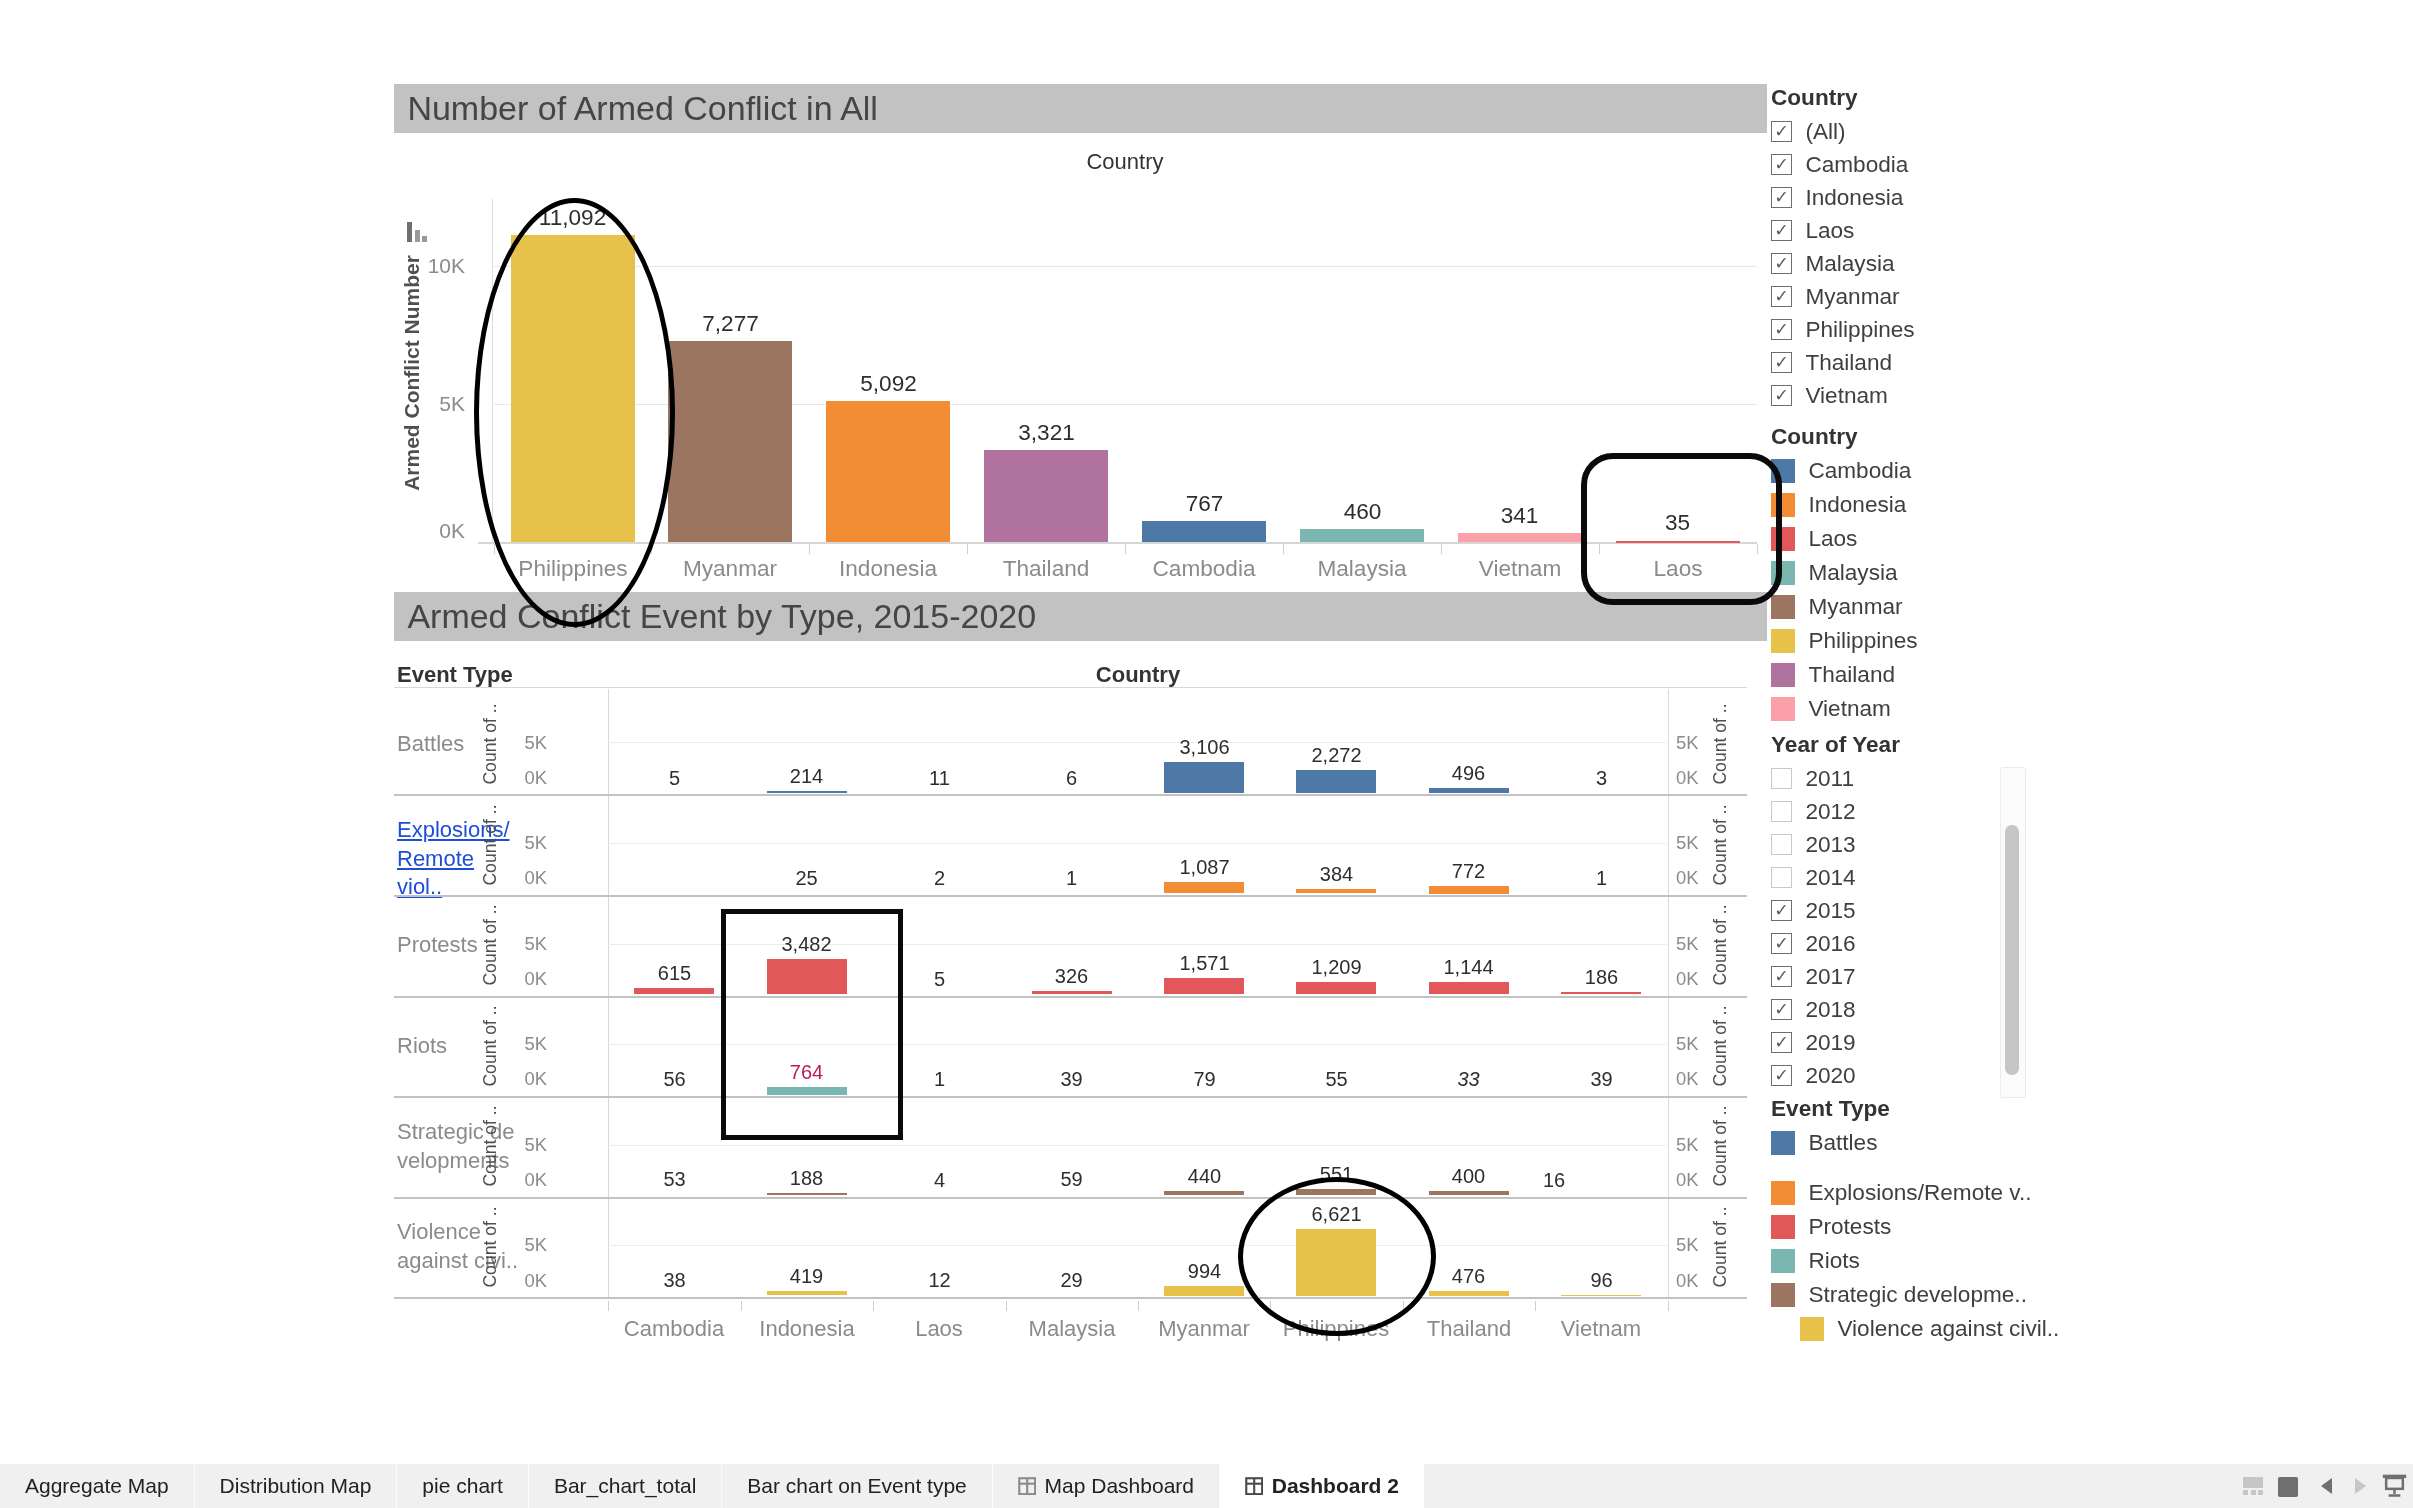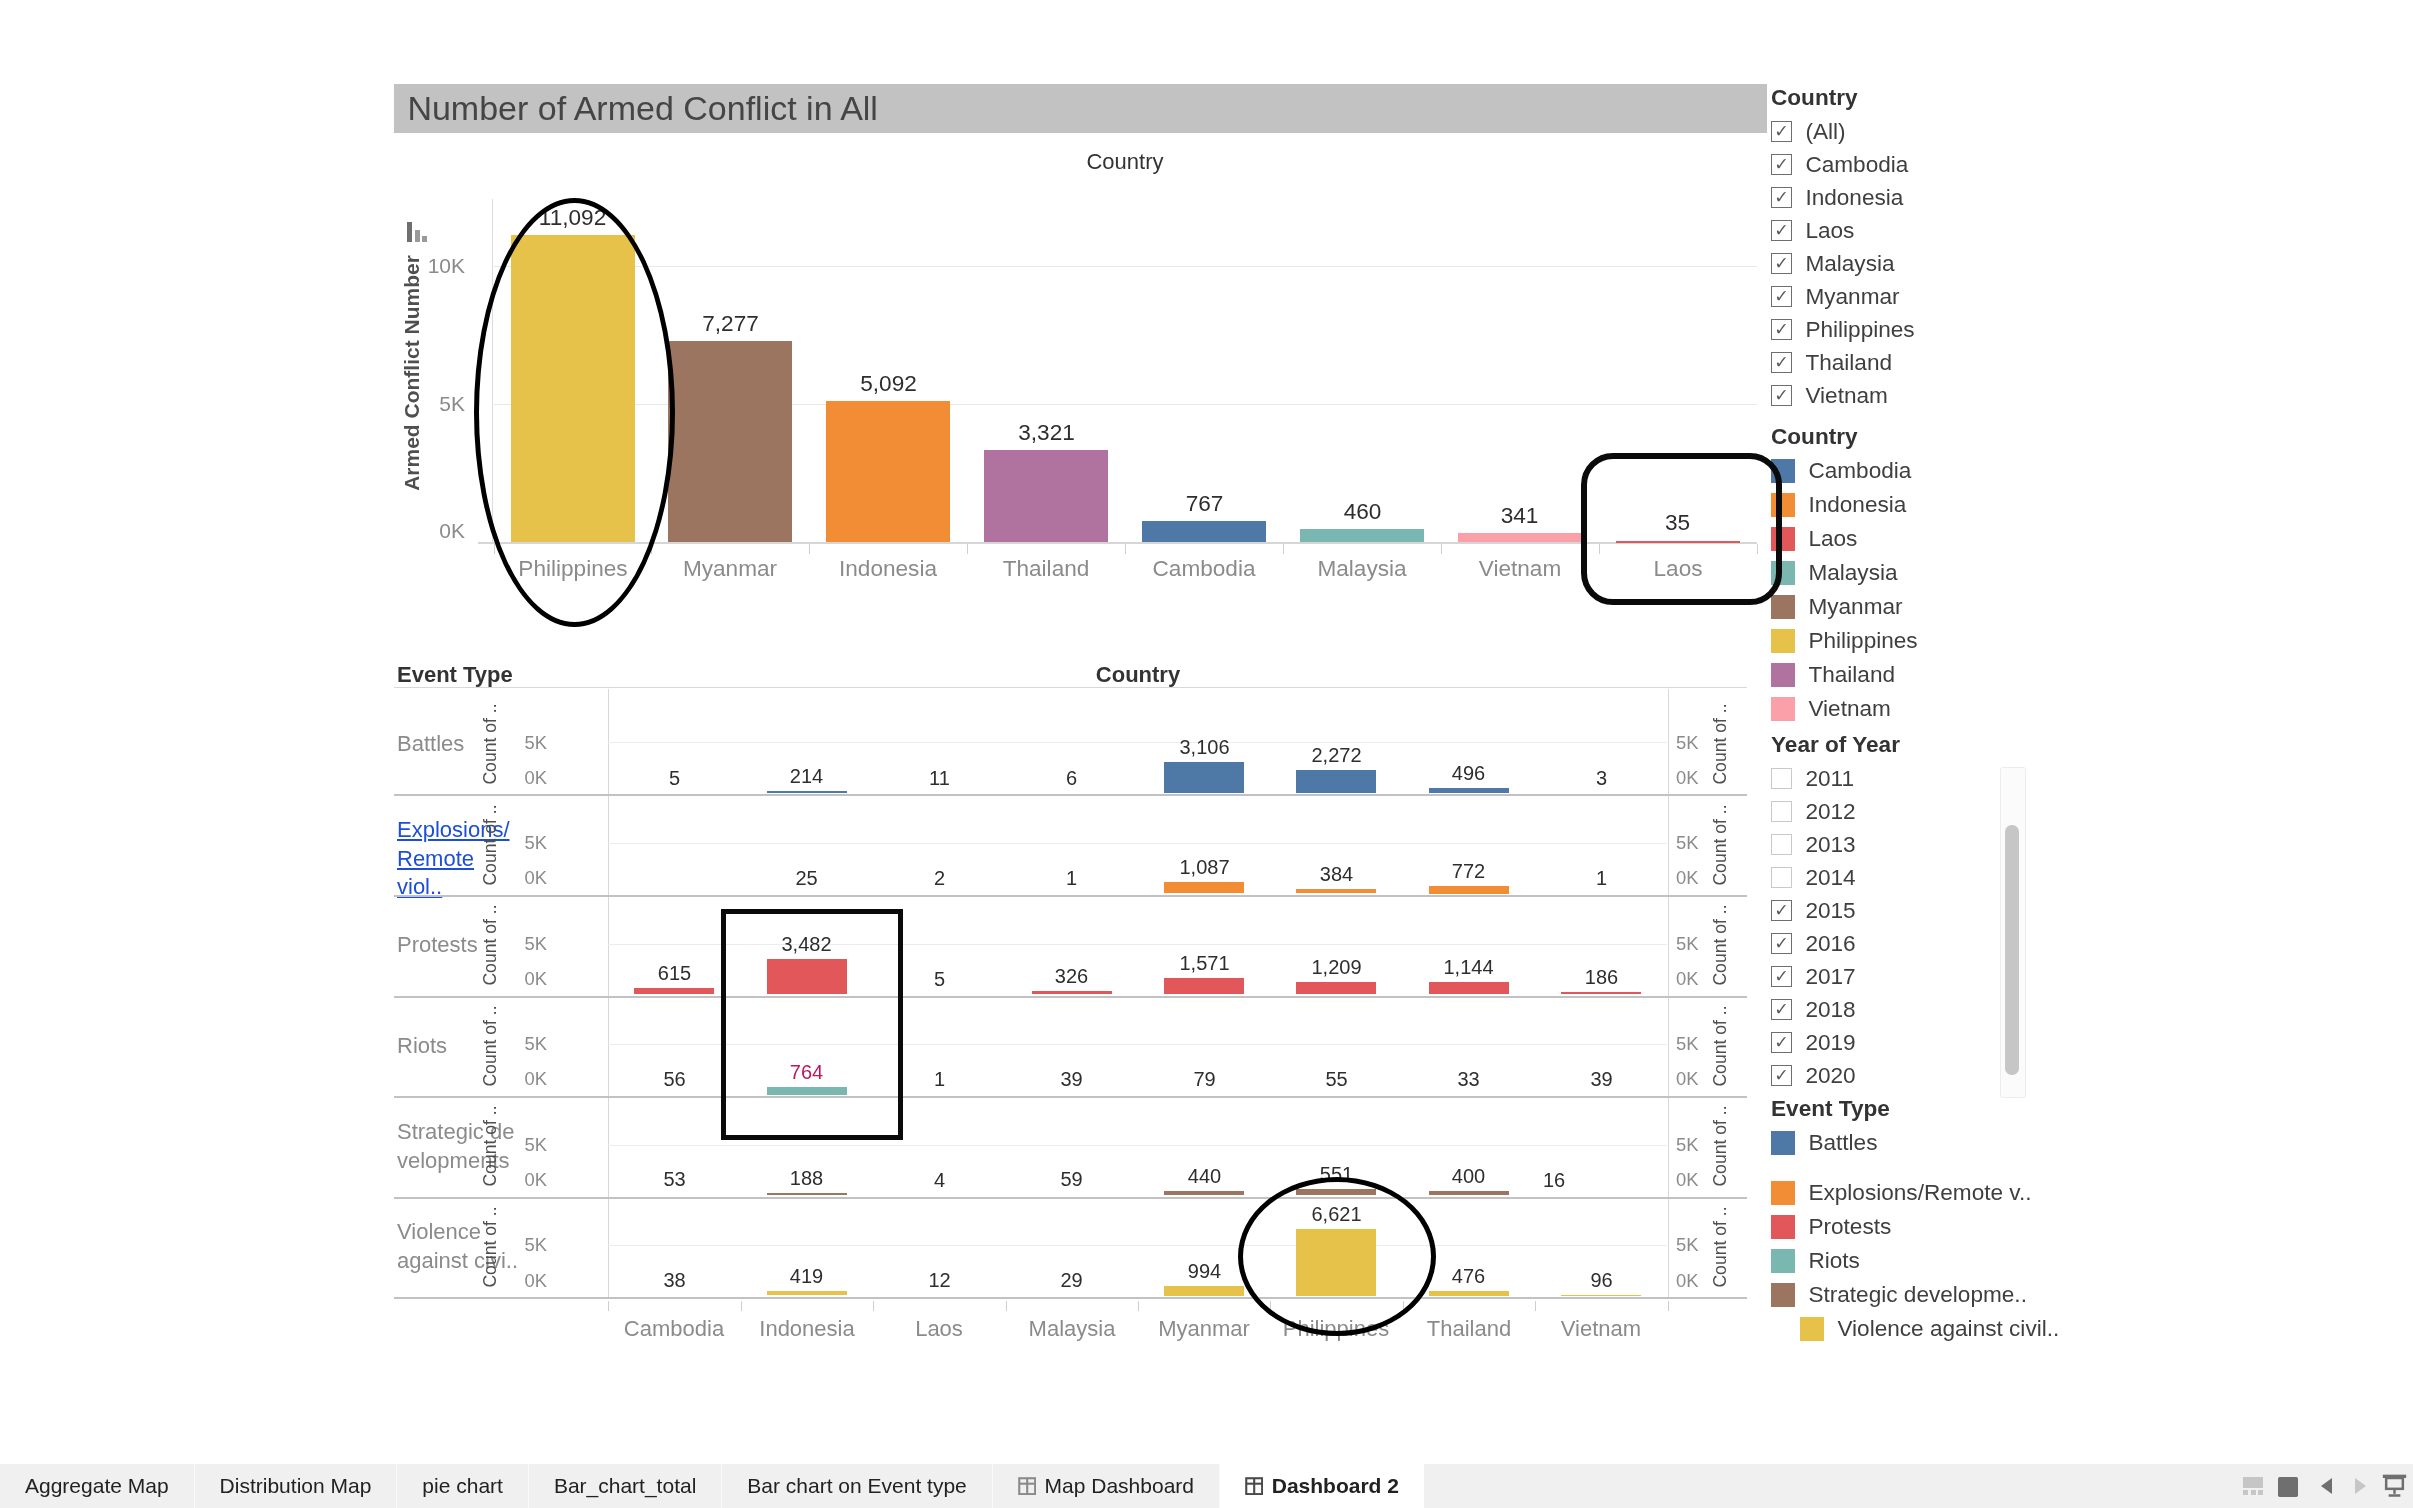--- a/index.html
+++ b/index.html
@@ -81,20 +81,23 @@
       <div style="position: absolute; left: 1287px; top: 499px; width: 151px; text-align: center; font-size: 22.6px; color: rgb(46, 46, 46);">460</div>
       <div style="position: absolute; left: 1283px; top: 556px; width: 158px; text-align: center; font-size: 22.6px; color: rgb(139, 139, 139);">Malaysia</div>
       <div style="position: absolute; left: 1458px; top: 533px; width: 124px; height: 9.4px; background: rgb(251, 159, 169);"></div>
       <div style="position: absolute; left: 1444px; top: 503px; width: 151px; text-align: center; font-size: 22.6px; color: rgb(46, 46, 46);">341</div>
       <div style="position: absolute; left: 1441px; top: 556px; width: 158px; text-align: center; font-size: 22.6px; color: rgb(139, 139, 139);">Vietnam</div>
       <div style="position: absolute; left: 1616px; top: 541px; width: 124px; height: 1.7px; background: rgb(225, 87, 90);"></div>
       <div style="position: absolute; left: 1602px; top: 510px; width: 151px; text-align: center; font-size: 22.6px; color: rgb(46, 46, 46);">35</div>
       <div style="position: absolute; left: 1599px; top: 556px; width: 158px; text-align: center; font-size: 22.6px; color: rgb(139, 139, 139);">Laos</div>
     </div>
 
+  <div class="titlebar" style="top:592px;">
+    <span>Armed Conflict Event by Type, 2015-2020</span>
+  </div>
   <div class="hdr" style="left:397px;top:662px;">Event Type</div>
   <div class="hdr" style="left:1138px;top:662px;transform:translateX(-50%);">Country</div>
 
   <div id="grid-chart">
       <div style="position: absolute; left: 394px; top: 687px; width: 1353px; height: 0.8px; background: rgb(216, 216, 216);"></div>
       <div style="position: absolute; left: 608px; top: 689px; width: 0.8px; height: 610px; background: rgb(216, 216, 216);"></div>
       <div style="position: absolute; left: 1668px; top: 689px; width: 0.8px; height: 610px; background: rgb(216, 216, 216);"></div>
       <div style="position: absolute; left: 397px; top: 730px; width: 126px; font-size: 22px; line-height: 28.5px; color: rgb(139, 139, 139);">
         <div>Battles</div>
       </div>
@@ -176,21 +179,21 @@
       <div style="position: absolute; left: 501px; top: 1068px; width: 46px; text-align: right; font-size: 18.4px; color: rgb(139, 139, 139);">0K</div>
       <div style="position: absolute; left: 1676px; top: 1068px; width: 46px; text-align: left; font-size: 18.4px; color: rgb(139, 139, 139);">0K</div>
       <div style="position: absolute; left: 608px; top: 1044px; width: 1059px; height: 0.8px; background: rgb(236, 236, 236);"></div>
       <div style="position: absolute; left: 616px; top: 1068px; width: 117px; text-align: center; font-size: 20px; color: rgb(46, 46, 46);">56</div>
       <div style="position: absolute; left: 767px; top: 1087px; width: 80px; height: 7.7px; background: rgb(121, 183, 176);"></div>
       <div style="position: absolute; left: 748px; top: 1061px; width: 117px; text-align: center; font-size: 20px; color: #be185d;">764</div>
       <div style="position: absolute; left: 881px; top: 1068px; width: 117px; text-align: center; font-size: 20px; color: rgb(46, 46, 46);">1</div>
       <div style="position: absolute; left: 1013px; top: 1068px; width: 117px; text-align: center; font-size: 20px; color: rgb(46, 46, 46);">39</div>
       <div style="position: absolute; left: 1146px; top: 1068px; width: 117px; text-align: center; font-size: 20px; color: rgb(46, 46, 46);">79</div>
       <div style="position: absolute; left: 1278px; top: 1068px; width: 117px; text-align: center; font-size: 20px; color: rgb(46, 46, 46);">55</div>
-      <div style="position: absolute; left: 1410px; top: 1068px; width: 117px; text-align: center; font-size: 20px; color: rgb(46, 46, 46);">33</div>
+      <div style="position: absolute; left: 1410px; top: 1068px; width: 117px; text-align: center; font-size: 20px; color: rgb(46, 46, 46); font-style: italic;">33</div>
       <div style="position: absolute; left: 1543px; top: 1068px; width: 117px; text-align: center; font-size: 20px; color: rgb(46, 46, 46);">39</div>
       <div style="position: absolute; left: 394px; top: 1096px; width: 1353px; height: 1.7px; background: rgb(194, 194, 194);"></div>
       <div style="position: absolute; left: 397px; top: 1118px; width: 126px; font-size: 22px; line-height: 28.5px; color: rgb(139, 139, 139);">
         <div>Strategic de</div>
         <div>velopments</div>
       </div>
       <div style="position: absolute; left: 490px; top: 1146px; font-size: 17.6px; color: rgb(79, 79, 79); transform: translate(-50%, -50%) rotate(-90deg); white-space: nowrap;">Count of ..</div>
       <div style="position: absolute; left: 1720px; top: 1146px; font-size: 17.6px; color: rgb(79, 79, 79); transform: translate(-50%, -50%) rotate(-90deg); white-space: nowrap;">Count of ..</div>
       <div style="position: absolute; left: 501px; top: 1134px; width: 46px; text-align: right; font-size: 18.4px; color: rgb(139, 139, 139);">5K</div>
       <div style="position: absolute; left: 1676px; top: 1134px; width: 46px; text-align: left; font-size: 18.4px; color: rgb(139, 139, 139);">5K</div>

